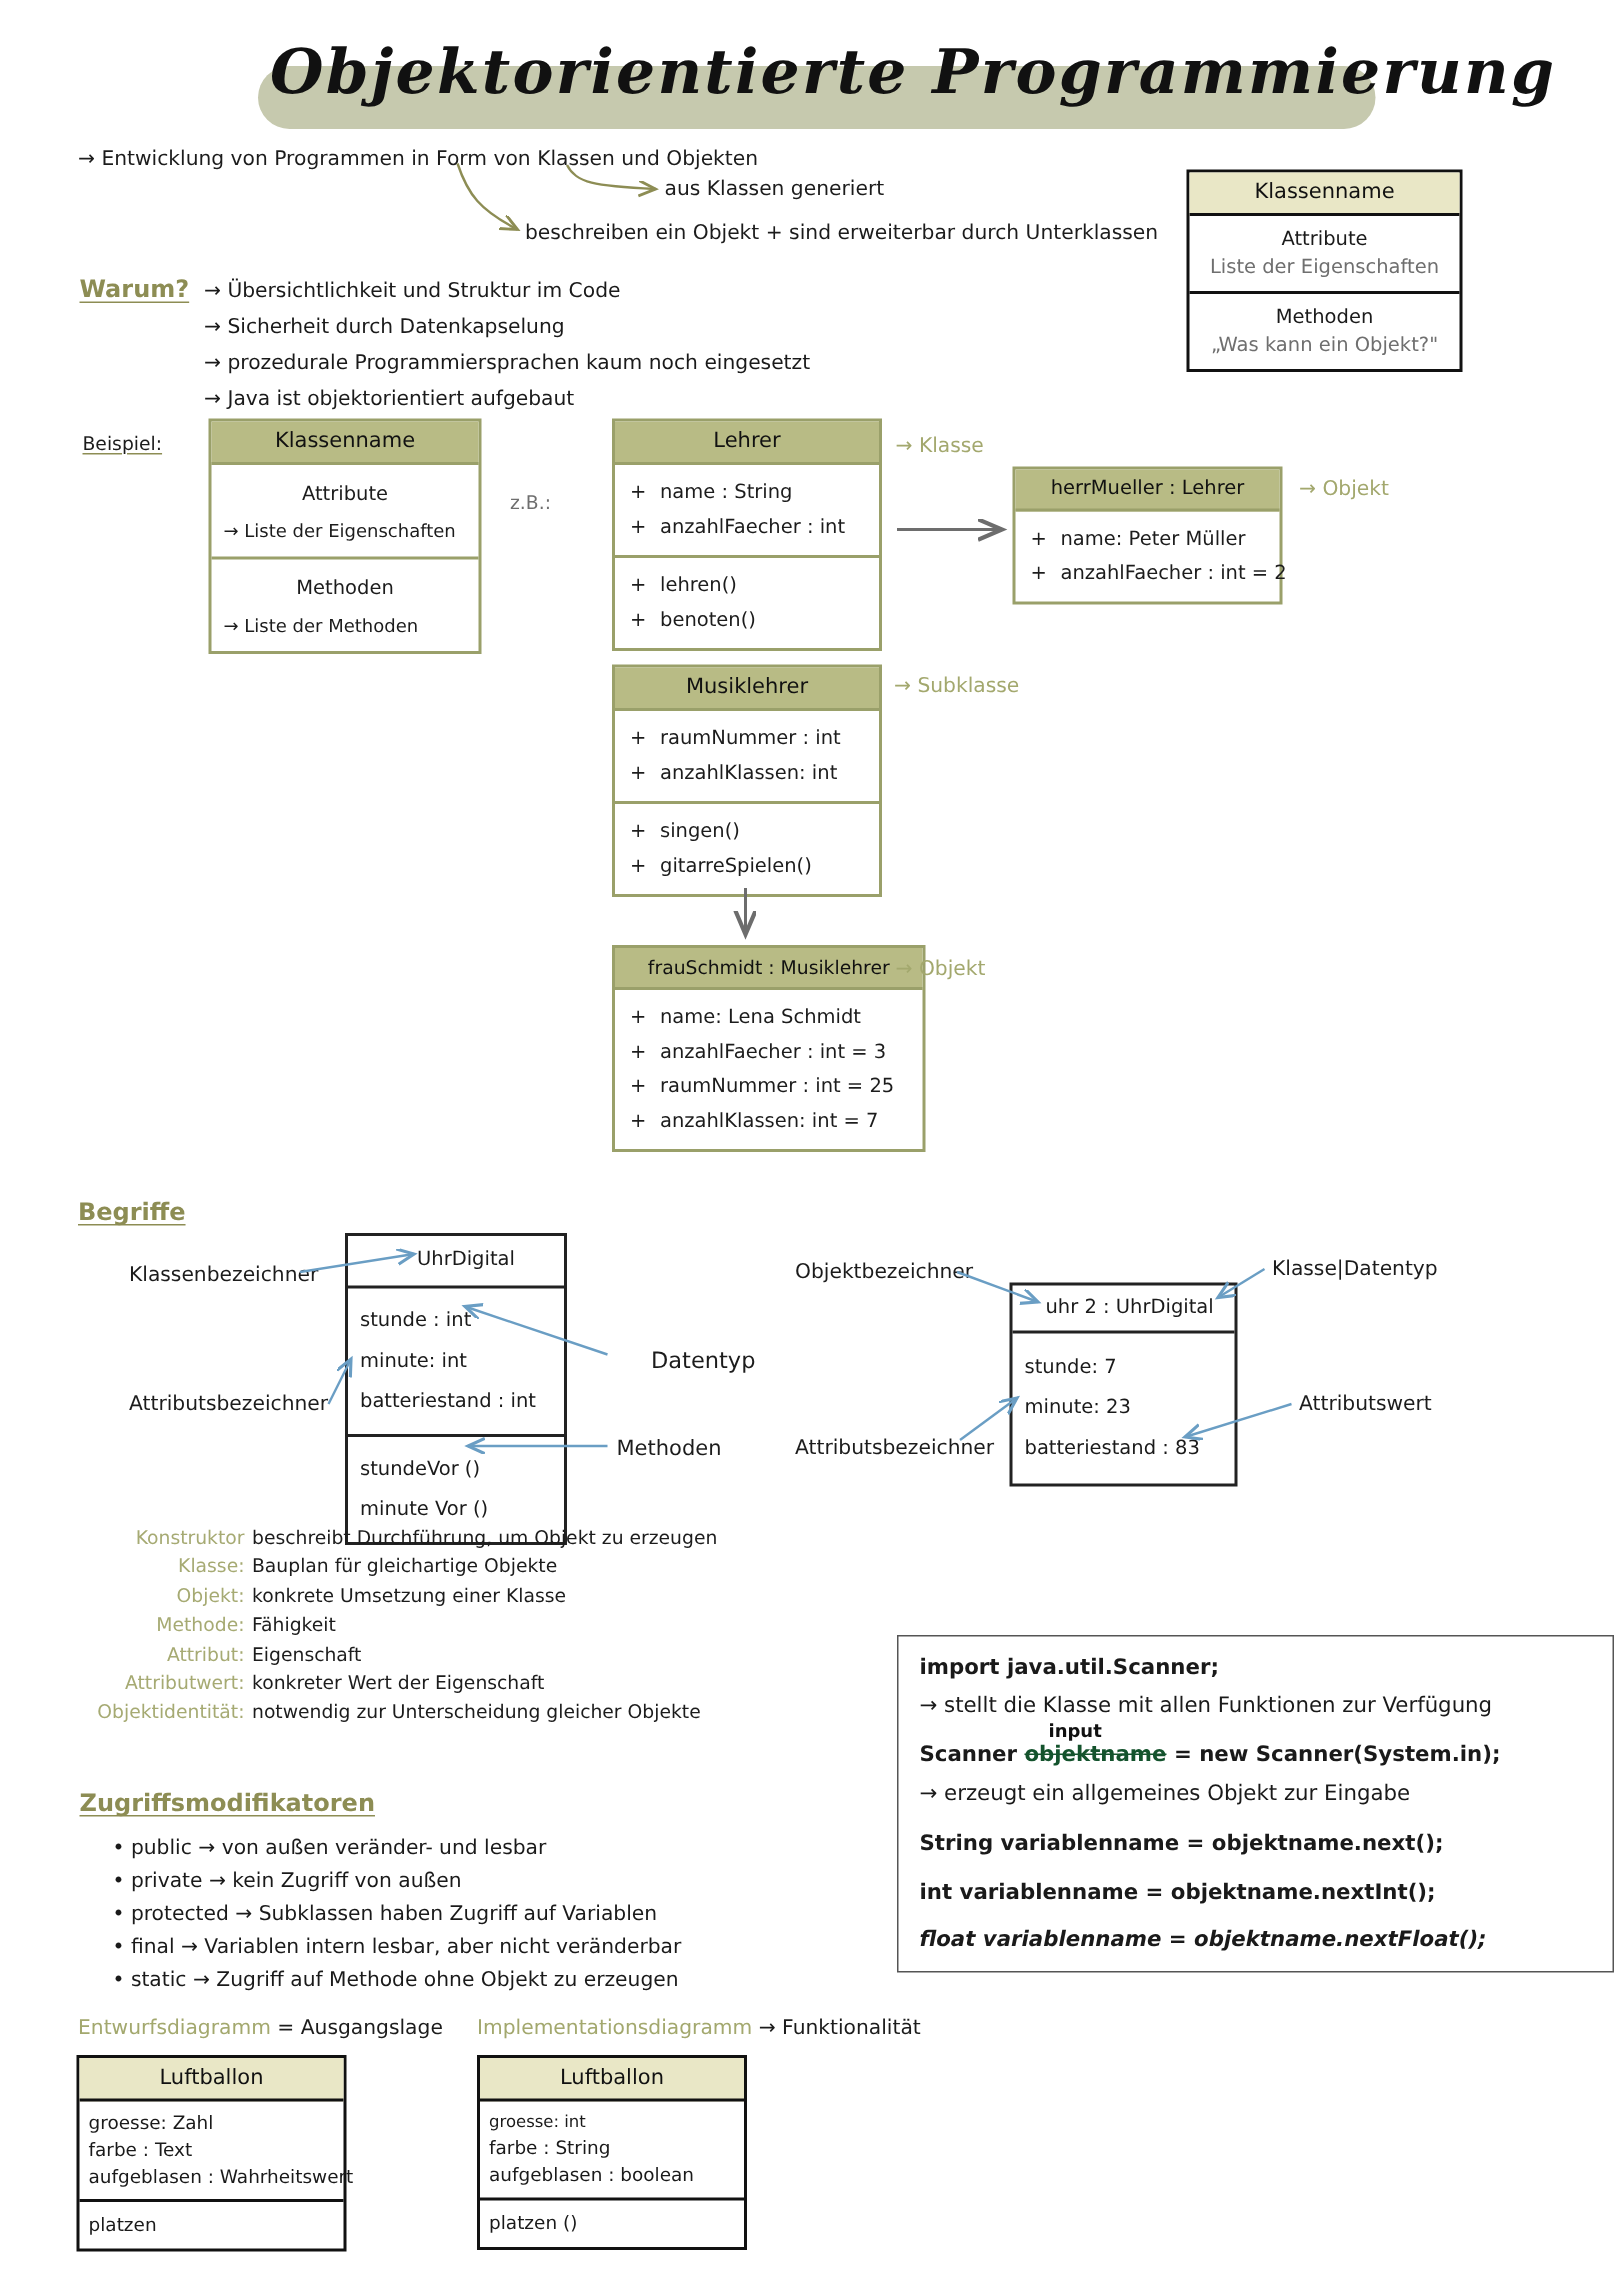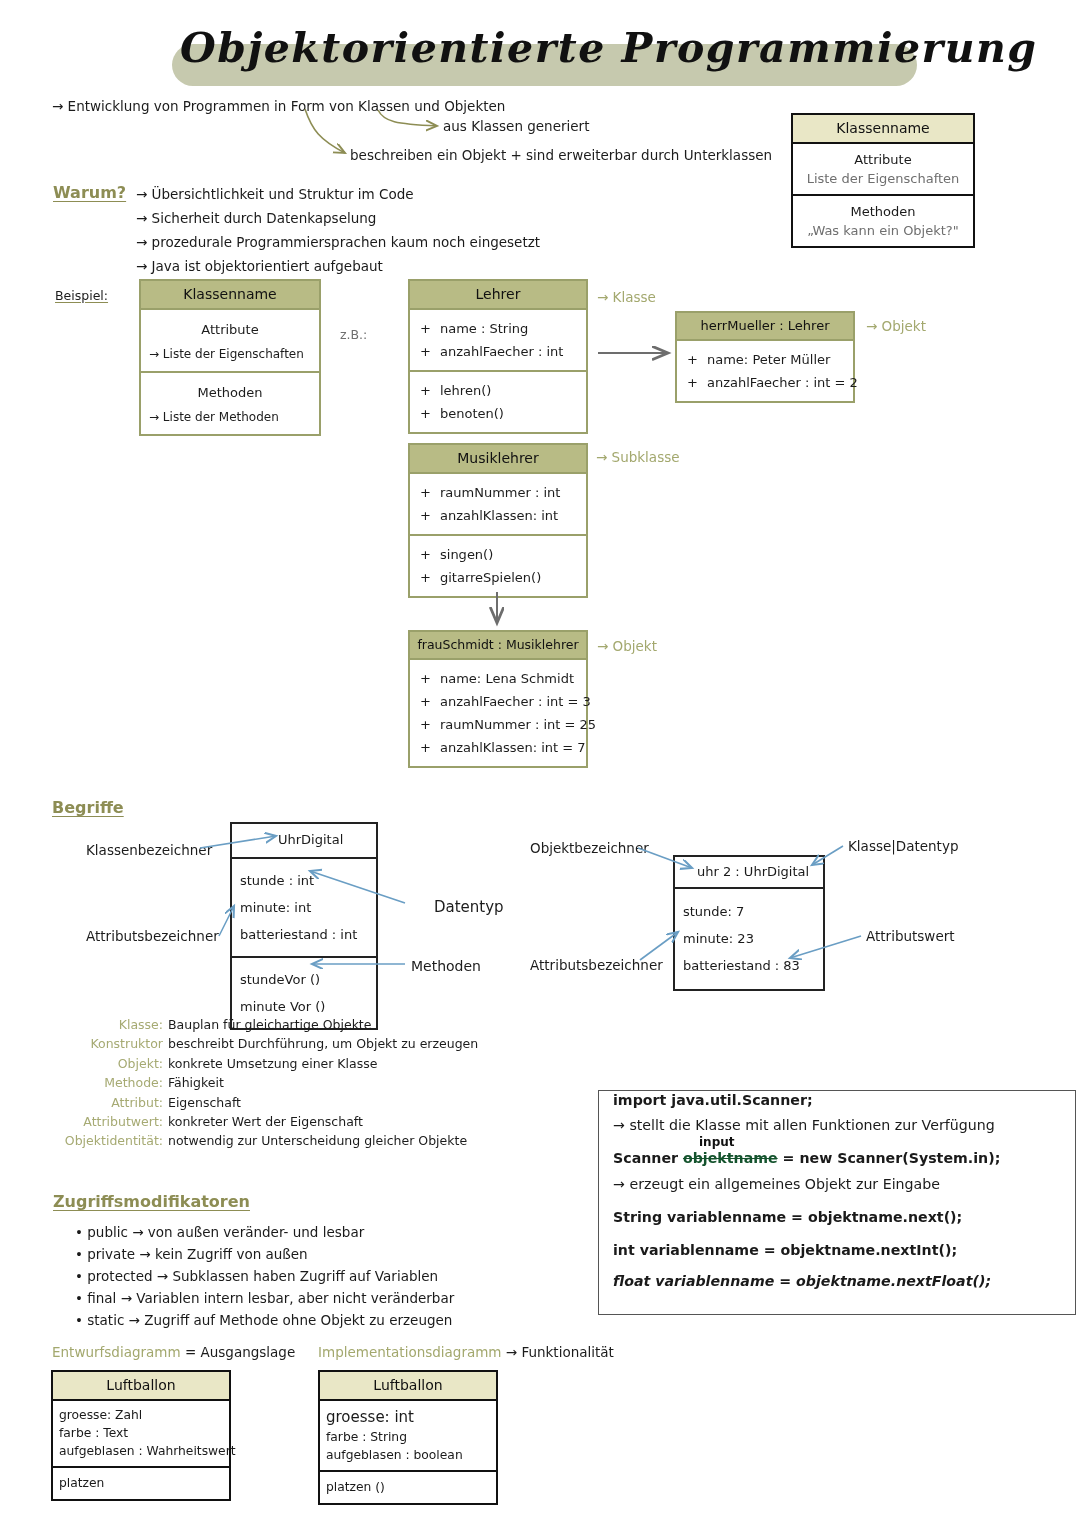--- a/index.html
+++ b/index.html
@@ -71,21 +71,21 @@
   .arrow-list div { margin-bottom:8px; font-size:13.5px; white-space:nowrap; }
   .defs { font-size:12.5px; line-height:1.55; }
   .defs .r { display:flex; }
   .defs .k { color:#a6aa73; text-align:right; width:118px; flex:0 0 118px; padding-right:5px; }
   .defs .v { color:#1c1c1c; white-space:nowrap; }
   .bullets div { font-size:13.5px; margin-bottom:6px; white-space:nowrap; }
 
   
   #code-box {
     left:598px; top:1090px; width:478px; height:225px;
-    border:1px solid #555; background:#fff; padding:0 14px;
+    border:1px solid #555; background:#fff; padding:12px 14px;
   }
   #code-box .ln { font-size:14.2px; line-height:1.35; margin-bottom:6px; white-space:nowrap; }
   #code-box .b { font-weight:700; }
   .strike-red { color:#14532d; text-decoration:line-through; font-weight:700; }
   .above-ins {
     position:absolute; font-size:12px; font-weight:700; color:#111;
     left:92px; top:52px;
   }
 
   svg.overlay { position:absolute; left:0; top:0; width:1080px; height:1527px; pointer-events:none; }
@@ -165,21 +165,21 @@
 
 <div class="abs uml" style="left:675px; top:311px; width:180px;">
   <div class="hdr" style="font-size:13px;">herrMueller : Lehrer</div>
   <div class="sec">
     <div class="row"><span class="pl">+</span><span>name: Peter Müller</span></div>
     <div class="row"><span class="pl">+</span><span>anzahlFaecher : int = 2</span></div>
   </div>
 </div>
 <div class="abs hand olive-lt" style="left:866px; top:318px;">→ Objekt</div>
 
-<div class="abs uml" style="left:408px; top:630px; width:180px;">
+<div class="abs uml" style="left:408px; top:630px; width:209px;">
   <div class="hdr" style="font-size:12.5px;">frauSchmidt : Musiklehrer</div>
   <div class="sec">
     <div class="row"><span class="pl">+</span><span>name: Lena Schmidt</span></div>
     <div class="row"><span class="pl">+</span><span>anzahlFaecher : int = 3</span></div>
     <div class="row"><span class="pl">+</span><span>raumNummer : int = 25</span></div>
     <div class="row"><span class="pl">+</span><span>anzahlKlassen: int = 7</span></div>
   </div>
 </div>
 <div class="abs hand olive-lt" style="left:597px; top:638px;">→ Objekt</div>
 
@@ -216,26 +216,26 @@
   </div>
 </div>
 
 <div class="abs hand" style="left:530px; top:840px;">Objektbezeichner</div>
 <div class="abs hand" style="left:848px; top:838px;">Klasse|Datentyp</div>
 <div class="abs hand" style="left:530px; top:957px;">Attributsbezeichner</div>
 <div class="abs hand" style="left:866px; top:928px;">Attributswert</div>
 
 <div class="abs defs" style="left:50px; top:1015px;">
   <div class="r">
+      <span class="k">Konstruktor</span>
+      <span class="v">beschreibt Durchführung, um Objekt zu erzeugen</span>
+    </div>
+  <div class="r">
       <span class="k">Klasse:</span>
       <span class="v">Bauplan für gleichartige Objekte</span>
-    </div>
-  <div class="r">
-      <span class="k">Konstruktor</span>
-      <span class="v">beschreibt Durchführung, um Objekt zu erzeugen</span>
     </div>
   <div class="r">
       <span class="k">Objekt:</span>
       <span class="v">konkrete Umsetzung einer Klasse</span>
     </div>
   <div class="r">
       <span class="k">Methode:</span>
       <span class="v">Fähigkeit</span>
     </div>
   <div class="r">
@@ -289,21 +289,21 @@
     <div class="row" style="font-size:12.3px;">aufgeblasen : Wahrheitswert</div>
   </div>
   <div class="sec" style="padding:6px 6px 7px;">
     <div class="row" style="font-size:12.3px;">platzen</div>
   </div>
 </div>
 
 <div class="abs uml-b" style="left:318px; top:1370px; width:180px;">
   <div class="hdr">Luftballon</div>
   <div class="sec" style="padding:5px 6px 6px;">
-    <div class="row" style="font-size:15px;">groesse: int</div>
+    <div class="row" style="font-size:11px;">groesse: int</div>
     <div class="row" style="font-size:12.3px;">farbe : String</div>
     <div class="row" style="font-size:12.3px;">aufgeblasen : boolean</div>
   </div>
   <div class="sec" style="padding:6px 6px 7px;">
     <div class="row" style="font-size:12.3px;">platzen ()</div>
   </div>
 </div>
 
 <svg class="overlay">
   <defs>

